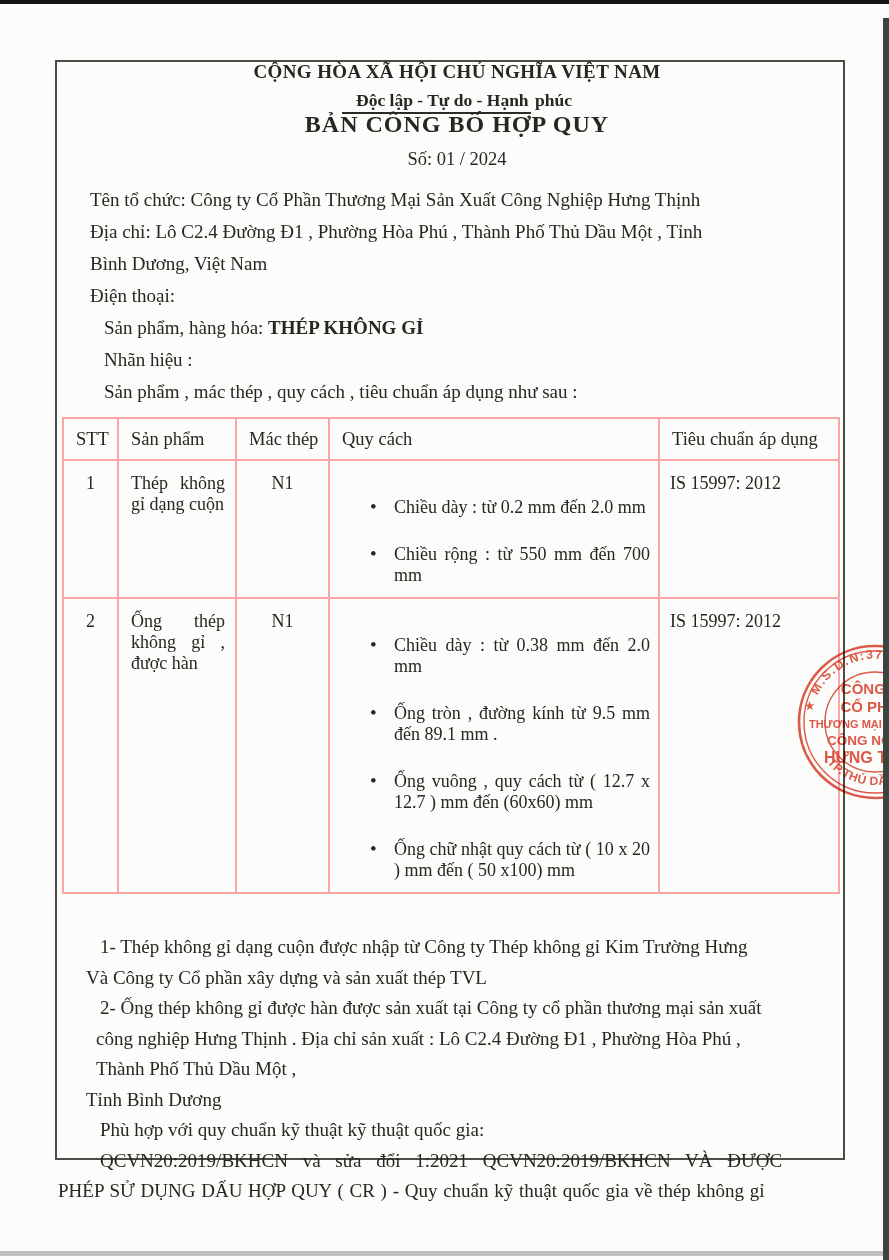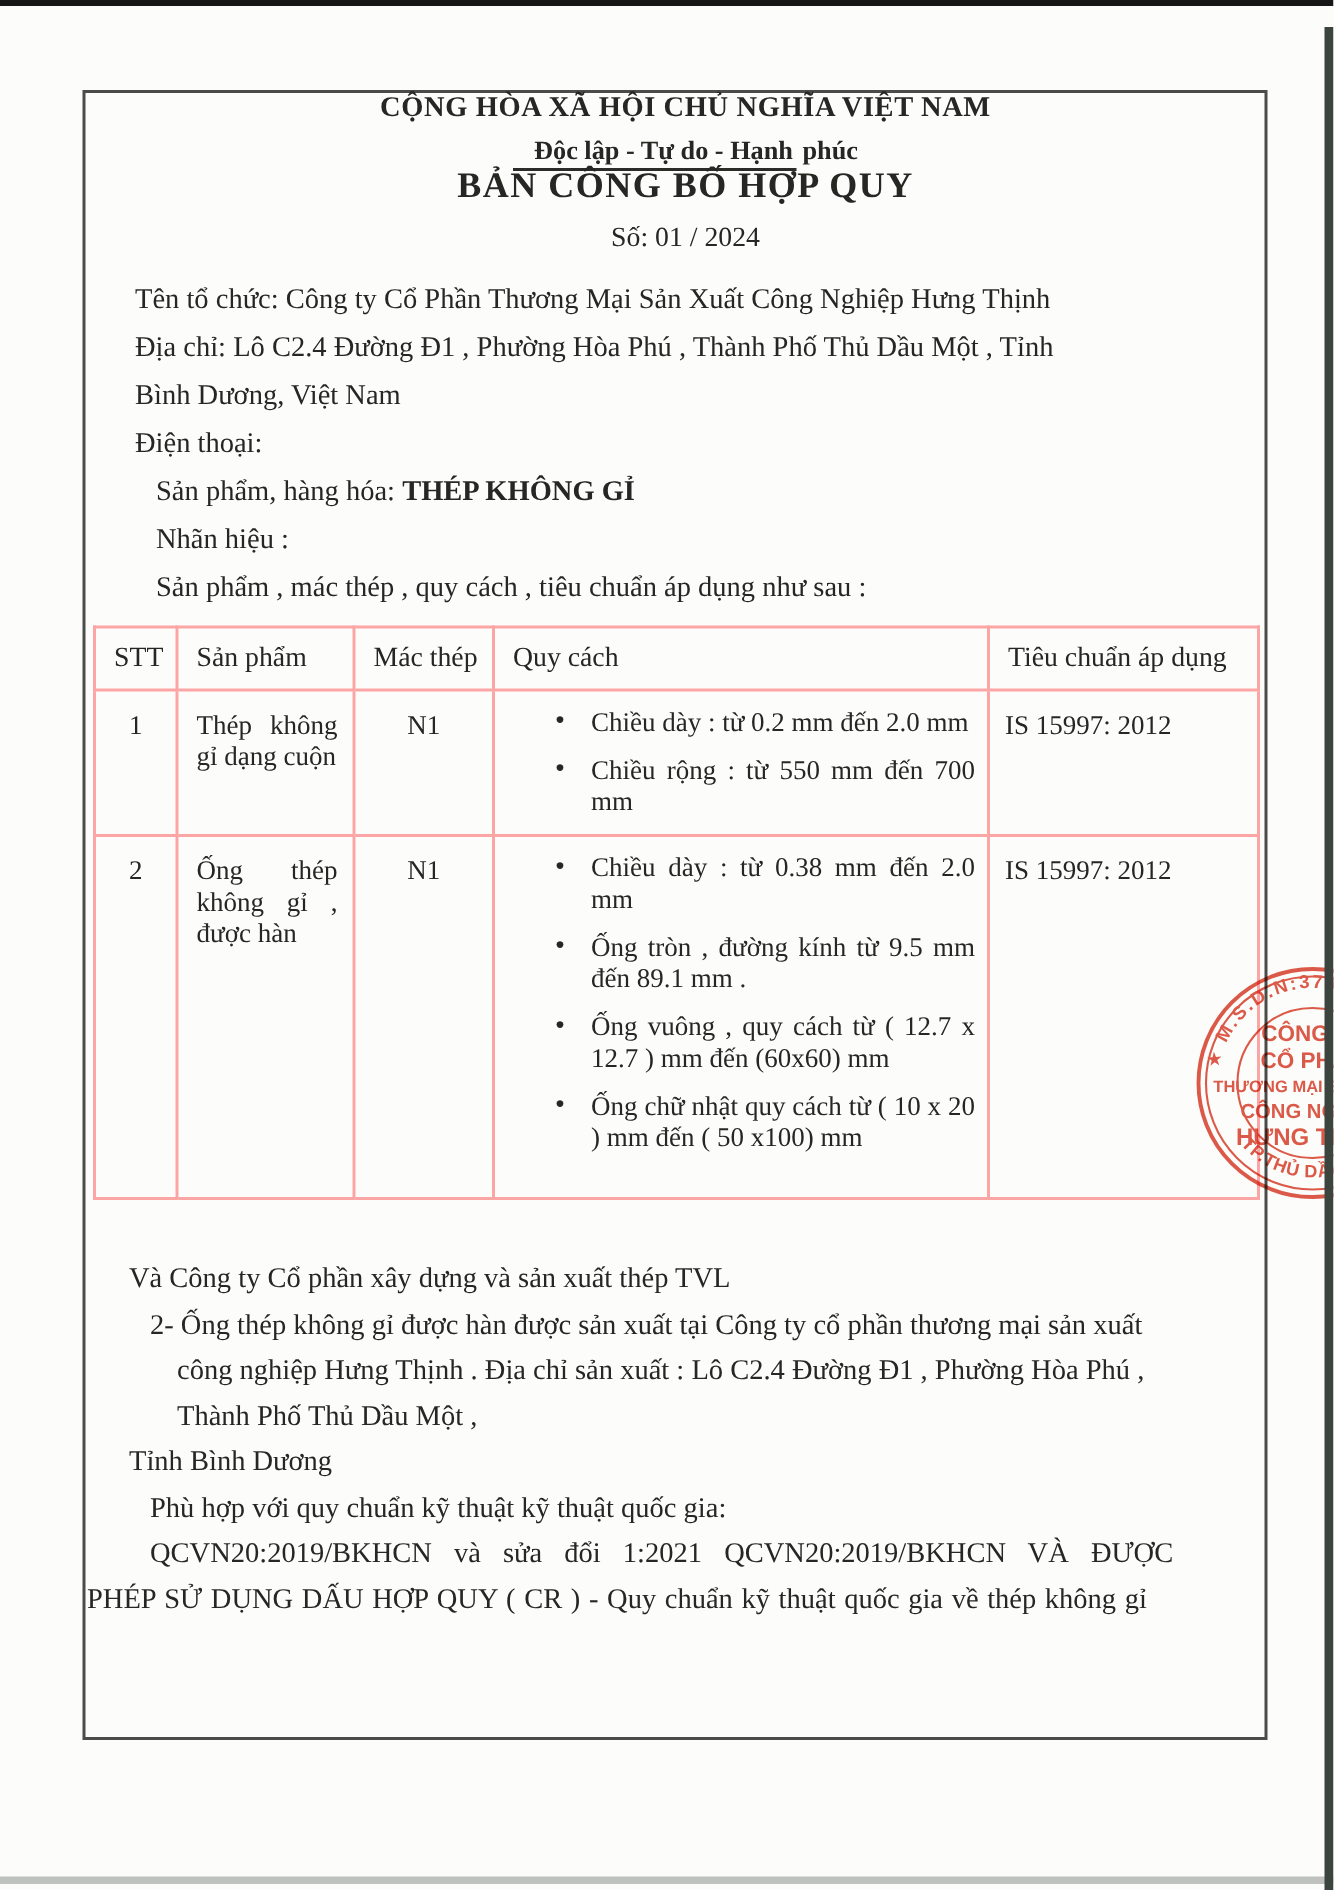--- a/index.html
+++ b/index.html
@@ -49,29 +49,29 @@
   table.spec th, table.spec td { border: 2px solid #fca5a5; font-weight: normal; font-size: 18px; vertical-align: top; }
   table.spec th { height: 40px; text-align: left; padding: 0 6px 0 12px; vertical-align: middle; font-size: 18.5px; }
   th.c-stt, td.c-stt { text-align: center; }
   td.c-stt { padding-top: 12px; }
   tr.r1 { height: 91px; }
   tr.r2 { height: 242px; }
   td.c-sp { text-align: justify; padding: 12px 10px 0 12px; }
   td.c-mt { text-align: center; padding-top: 12px; }
   td.c-qc { padding: 10px 8px 0 36px; }
   td.c-tc { padding: 12px 6px 0 10px; }
-  .qc-item { position: relative; padding-left: 28px; margin-bottom: 11px; text-align: justify; }
+  .qc-item { position: relative; padding-left: 28px; margin-bottom: 11px; text-align: justify; margin-top: 26px; }
   .qc-item::before { content: "•"; position: absolute; left: 4px; top: -1px; font-size: 19px; }
 
   
   .notes { margin-top: 38px; font-size: 19px; line-height: 30.5px; padding-right: 2px; }
   .notes div { margin: 0; }
   .n-first { padding-left: 45px; }
   .n-cont-out { padding-left: 31px; }
-  .n-cont-in { padding-left: 63px; }
+  .n-cont-in { padding-left: 41px; }
   .province { padding-left: 31px; }
   .conf-label { padding-left: 45px; margin-top: 3px; }
   .qcvn { padding-left: 45px; word-spacing: 10px; }
   .phep { padding-left: 3px; word-spacing: 1px; }
 
   
   .stamp { position: absolute; left: 770px; top: 620px; z-index: 4; opacity: .92; mix-blend-mode: multiply; }
   .stamp text { fill: #dc4c39; font-family: "Liberation Sans", "DejaVu Sans", sans-serif; font-weight: bold; }
   .stamp circle { stroke: #dc4c39; fill: none; }
 </style>
@@ -138,20 +138,21 @@
         <div class="qc-item">Ống tròn , đường kính từ 9.5 mm đến 89.1 mm .</div>
         <div class="qc-item">Ống vuông , quy cách từ ( 12.7 x 12.7 ) mm đến (60x60) mm</div>
         <div class="qc-item">Ống chữ nhật quy cách từ ( 10 x 20 ) mm đến ( 50 x100) mm</div>
       </td>
       <td class="c-tc">IS 15997: 2012</td>
     </tr>
   </tbody>
     </table>
 
   <div class="notes">
+    <div class="n-first">1-  Thép không gỉ dạng cuộn được nhập từ Công ty Thép không gỉ Kim Trường Hưng</div>
     <div class="n-cont-out">Và Công ty Cổ phần xây dựng và sản xuất thép TVL</div>
     <div class="n-first">2-  Ống thép không gỉ được hàn được sản xuất tại Công ty cổ phần thương mại sản xuất</div>
     <div class="n-cont-in">công nghiệp Hưng Thịnh . Địa chỉ sản xuất : Lô C2.4 Đường Đ1 , Phường Hòa Phú ,</div>
     <div class="n-cont-in">Thành Phố Thủ Dầu Một ,</div>
     <div class="province">Tỉnh Bình Dương</div>
     <div class="conf-label">Phù hợp với quy chuẩn kỹ thuật kỹ thuật quốc gia:</div>
     <div class="qcvn">QCVN20:2019/BKHCN và sửa đổi 1:2021 QCVN20:2019/BKHCN VÀ ĐƯỢC</div>
     <div class="phep">PHÉP SỬ DỤNG DẤU HỢP QUY ( CR ) -  Quy chuẩn kỹ thuật quốc gia về thép không gỉ</div>
   </div>
 

